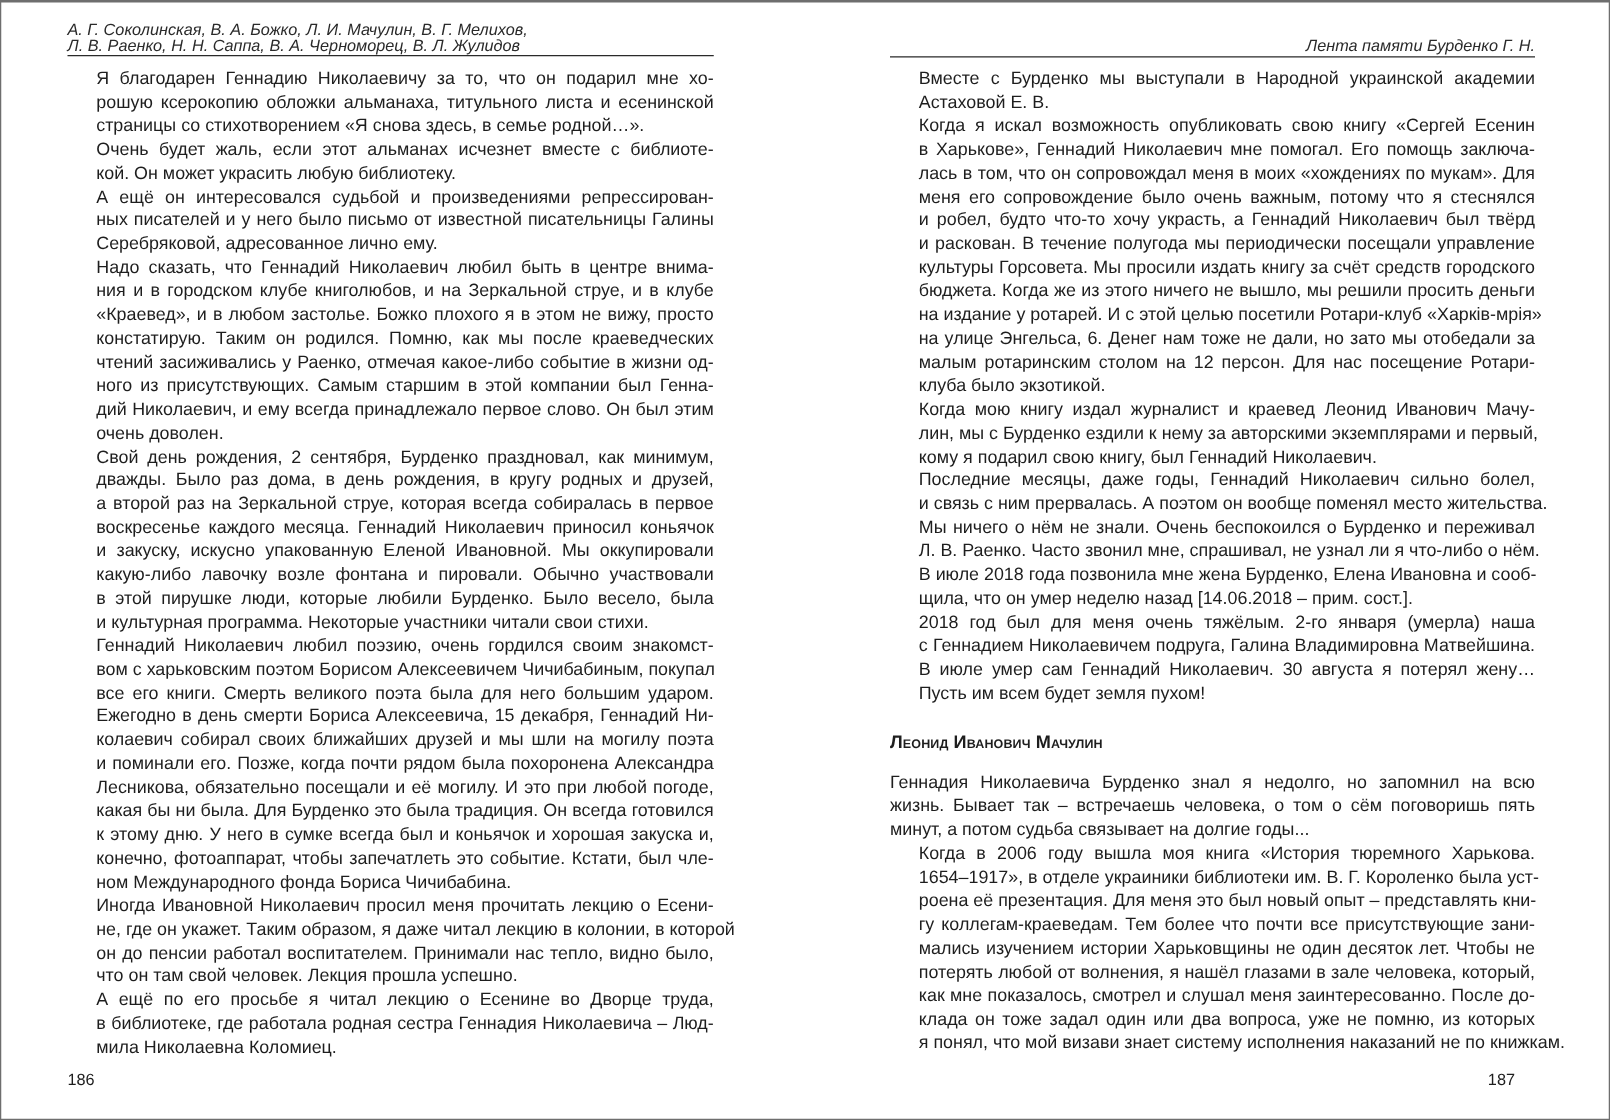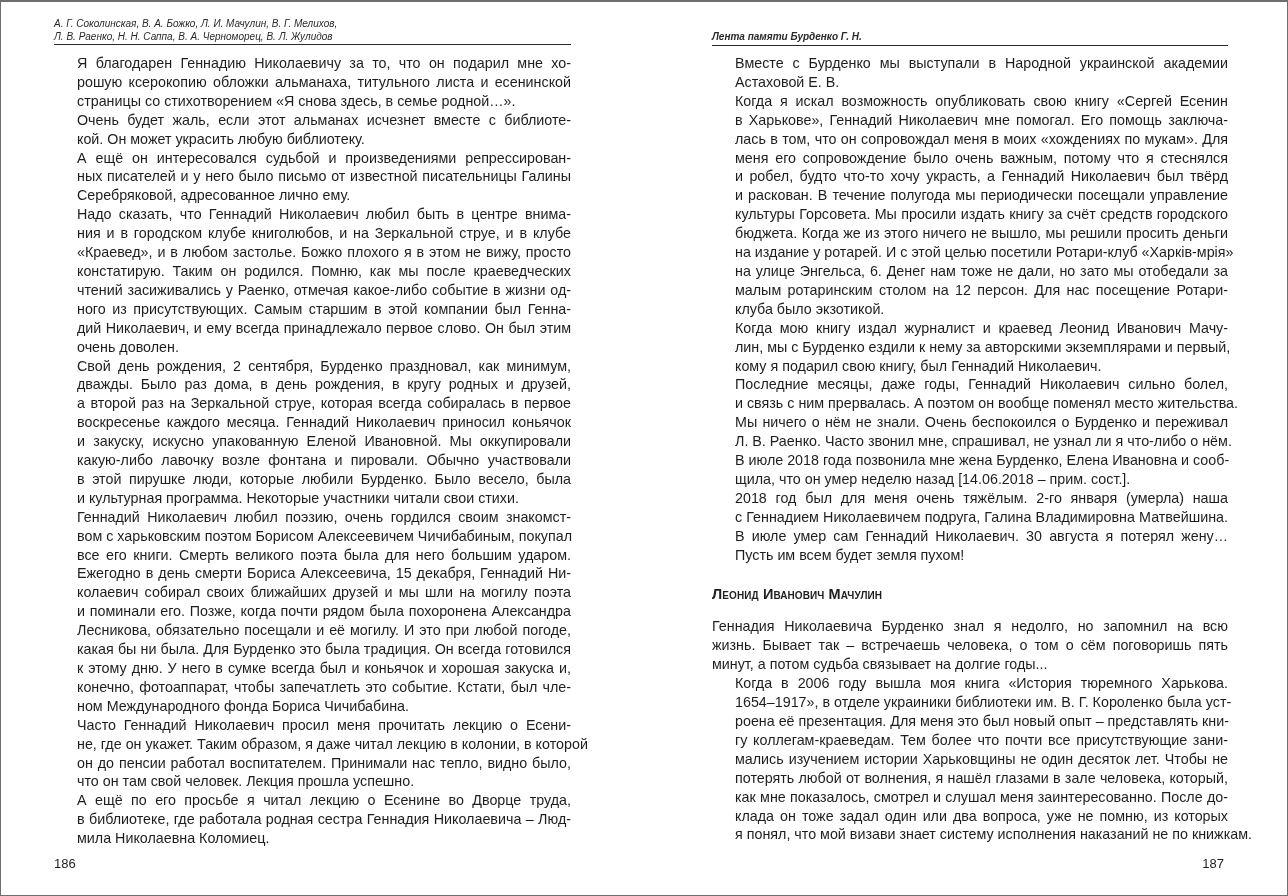--- a/index.html
+++ b/index.html
@@ -18,27 +18,27 @@
     width: 1288px; height: 896px;
     background: #fff;
   }
   .page {
     position: absolute; top: 0; bottom: 0;
   }
   .page-left { left: 53px; width: 517px; }
   .page-right { left: 711px; width: 516px; }
   .running-head {
     position: absolute; top: 16px; left: 0; right: 0;
-    font-style: italic; font-size: 10px; line-height: 12.5px;
+    font-style: italic; font-size: 13px; line-height: 12.5px;
     color: #2a2a2a;
     border-bottom: 1px solid #2a2a2a;
     padding-bottom: 1px;
   }
   .page-right .running-head {
-    top: 29px;  font-weight: bold;
+    top: 29px; text-align: right;
   }
   .running-head div { white-space: nowrap; }
   .body-text {
     position: absolute; left: 0; right: 0;
     font-size: 14.3px; line-height: 18.9px;
     text-align: justify;
     hyphens: manual;
   }
   .page-left .body-text { top: 52px; }
   .page-right .body-text { top: 52px; }
@@ -50,21 +50,21 @@
     margin: 21px 0 14px 0;
     font-weight: bold; font-size: 14.5px; line-height: 18px;
     font-variant: small-caps;
     letter-spacing: 0.1px;
   }
   .folio {
     position: absolute; top: 854px;
     font-size: 13px; line-height: 15px;
   }
   .page-left .folio { left: 0; }
-  .page-right .folio { right: 4px; }
+  .page-right .folio { right: 16px; }
 </style>
 </head>
 <body>
 
 <div class="spread">
 
   <div class="page page-left">
     <div class="running-head">
       <div>А. Г. Соколинская, В. А. Божко, Л. И. Мачулин, В. Г. Мелихов,</div>
       <div>Л. В. Раенко, Н. Н. Саппа, В. А. Черноморец, В. Л. Жулидов</div>
@@ -111,21 +111,21 @@
           <span class="line">Ежегодно в день смерти Бориса Алексеевича, 15 декабря, Геннадий Ни-</span>
           <span class="line">колаевич собирал своих ближайших друзей и мы шли на могилу поэта</span>
           <span class="line">и поминали его. Позже, когда почти рядом была похоронена Александра</span>
           <span class="line">Лесникова, обязательно посещали и её могилу. И это при любой погоде,</span>
           <span class="line">какая бы ни была. Для Бурденко это была традиция. Он всегда готовился</span>
           <span class="line">к этому дню. У него в сумке всегда был и коньячок и хорошая закуска и,</span>
           <span class="line">конечно, фотоаппарат, чтобы запечатлеть это событие. Кстати, был чле-</span>
           <span class="line last">ном Международного фонда Бориса Чичибабина.</span>
         </p>
         <p>
-          <span class="line">Часто Геннадий Николаевич просил меня прочитать лекцию о Есени-</span>
+          <span class="line">Иногда Ивановной Николаевич просил меня прочитать лекцию о Есени-</span>
           <span class="line">не, где он укажет. Таким образом, я даже читал лекцию в колонии, в которой</span>
           <span class="line">он до пенсии работал воспитателем. Принимали нас тепло, видно было,</span>
           <span class="line last">что он там свой человек. Лекция прошла успешно.</span>
         </p>
         <p>
           <span class="line">А ещё по его просьбе я читал лекцию о Есенине во Дворце труда,</span>
           <span class="line">в библиотеке, где работала родная сестра Геннадия Николаевича – Люд-</span>
           <span class="line last">мила Николаевна Коломиец.</span>
         </p>
       </div>

